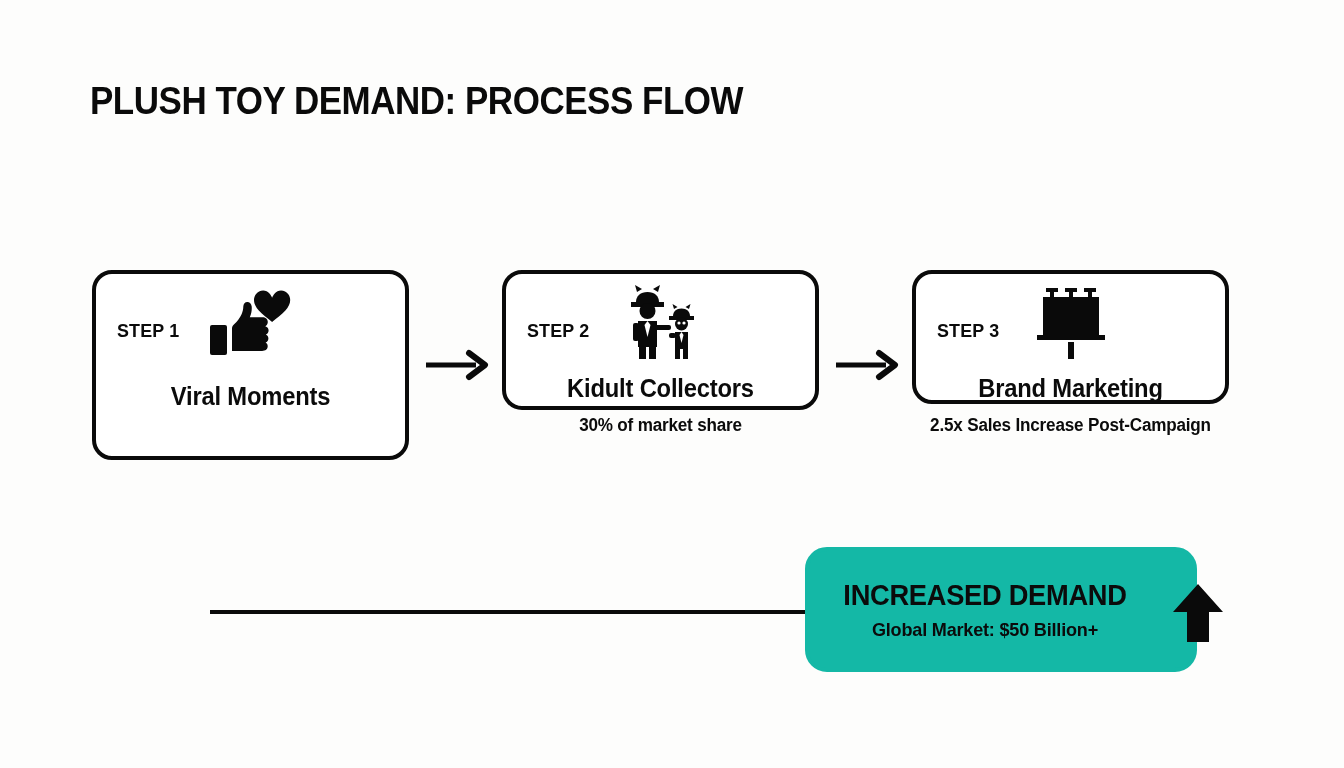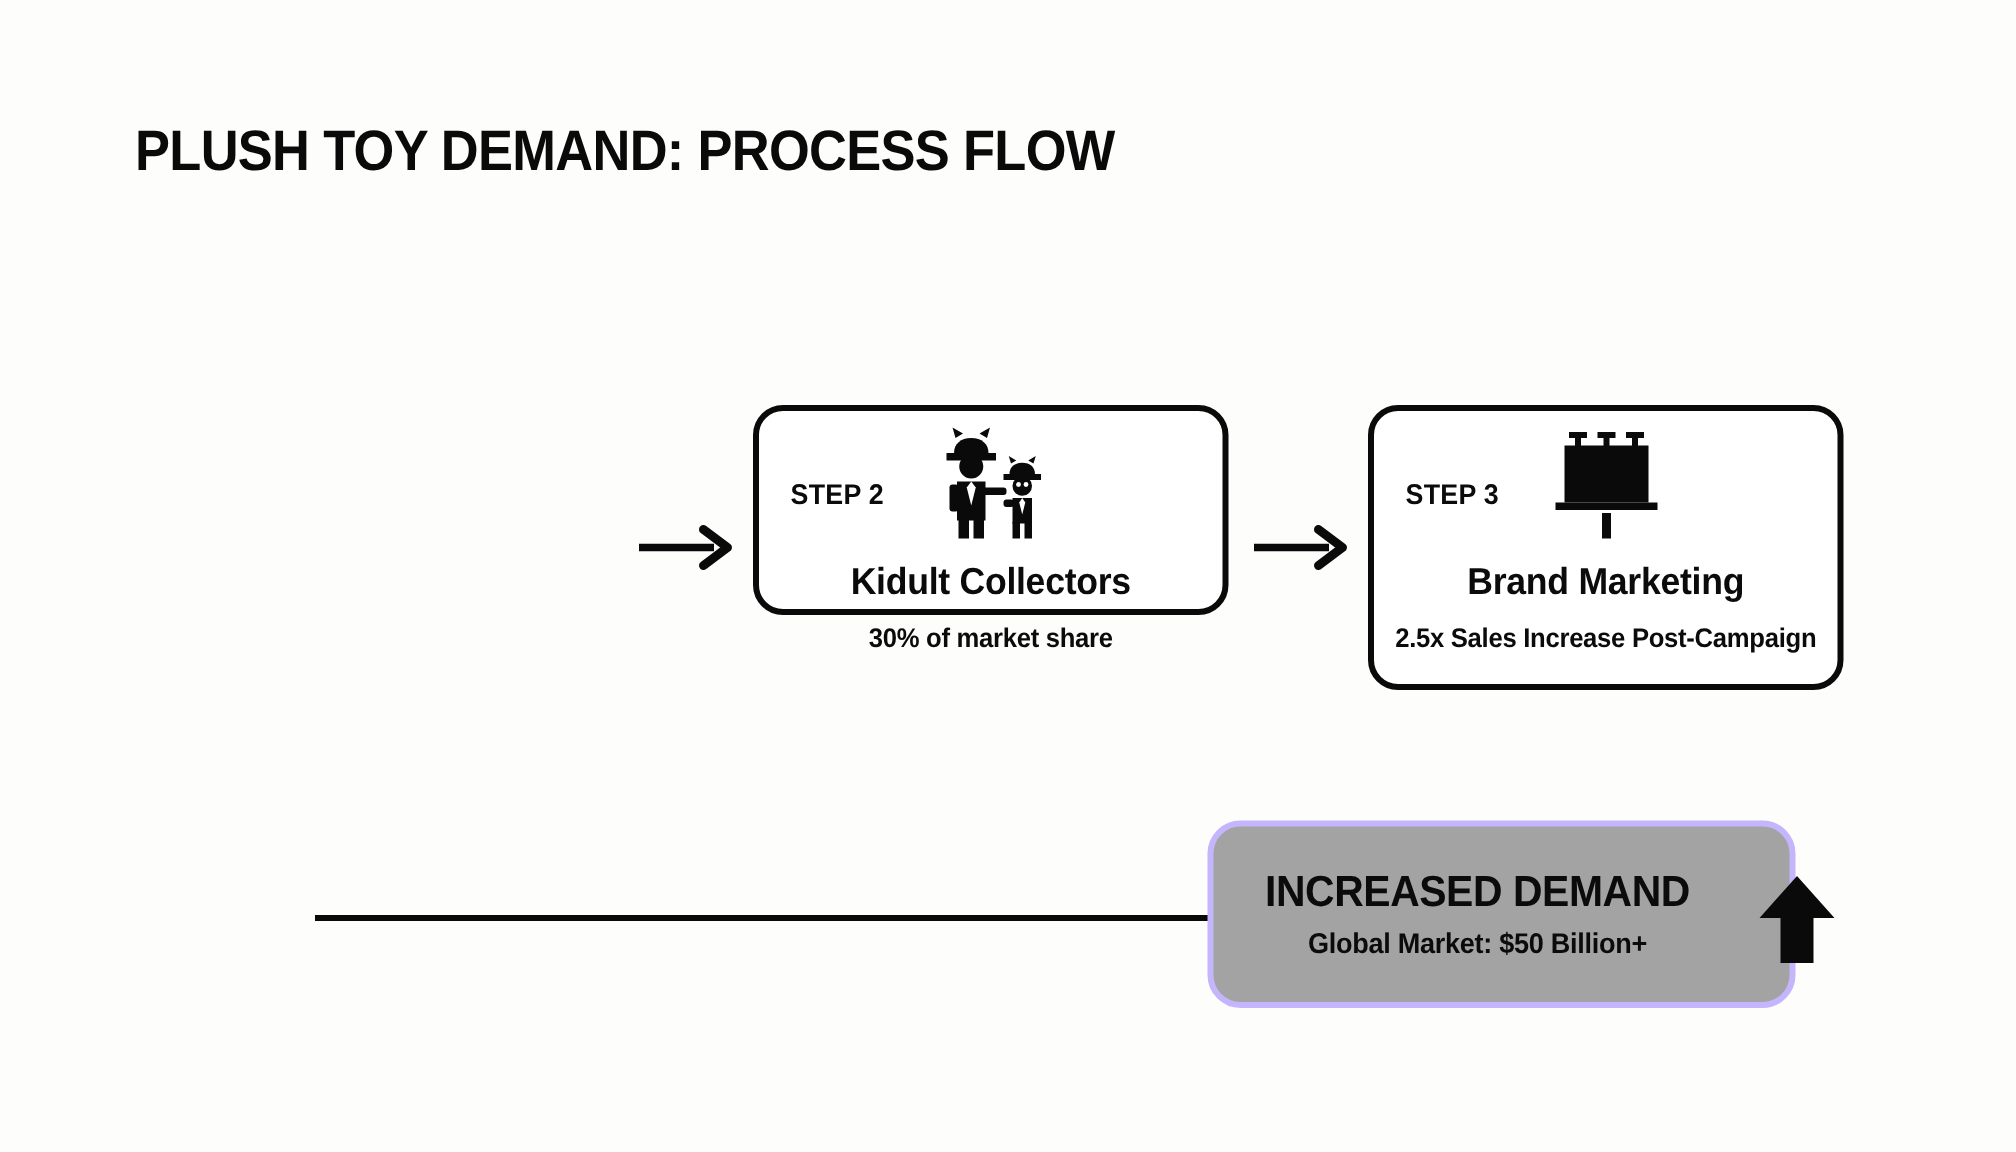--- a/index.html
+++ b/index.html
@@ -39,21 +39,21 @@
   
   .card {
     position: absolute;
     box-sizing: border-box;
     border: 4px solid #0a0a0a;
     border-radius: 20px;
     background: #ffffff;
   }
   .card-1 { left: 92px;  top: 266px; width: 317px; height: 190px; }
   .card-2 { left: 502px; top: 266px; width: 317px; height: 140px; }
-  .card-3 { left: 912px; top: 266px; width: 317px; height: 190px; }
+  .card-3 { left: 912px; top: 266px; width: 317px; height: 134px; }
 
   .step-label {
     position: absolute;
     left: 21px;
     top: 46px;
     font-size: 19px;
     font-weight: 700;
     transform: scaleX(0.94);
     transform-origin: left center;
     letter-spacing: 0.2px;
@@ -115,23 +115,23 @@
     height: 4px;
     background: #0a0a0a;
   }
   .result-box {
     position: absolute;
     box-sizing: border-box;
     left: 805px;
     top: 543px;
     width: 392px;
     height: 125px;
-    border: 4px solid #c4b5fd;
+    border: 4px solid #14b8a6;
     border-radius: 22px;
-    background: #a3a3a3;
+    background: #14b8a6;
   }
   .result-title {
     position: absolute;
     left: 24px;
     right: 56px;
     top: 28px;
     text-align: center;
     font-size: 29px;
     font-weight: 700;
     transform: scaleX(0.94);
@@ -159,20 +159,36 @@
   }
   .result-arrow svg { display: block; width: 100%; height: 100%; }
 </style>
 </head>
 <body>
 
 <div id="canvas">
 
   <div class="title">PLUSH TOY DEMAND: PROCESS FLOW</div>
 
+  <div class="card card-1">
+    <div class="step-label">STEP 1</div>
+    <div class="card-icon">
+      <svg viewBox="0 0 104 76" xmlns="http://www.w3.org/2000/svg">
+        <g fill="#0a0a0a">
+
+          <path d="M76.5 10.5c-3.6-5.2-10.4-5.4-13.8-1.0-1.6 2.0-2.1 3.0-2.6 4.3-0.5-1.3-1.0-2.3-2.6-4.3-3.4-4.4-10.2-4.2-13.8 1.0-3.2 4.6-1.7 11.0 3.1 16.0 3.6 3.7 9.2 8.2 13.3 11.4 4.1-3.2 9.7-7.7 13.3-11.4 4.8-5.0 6.3-11.4 3.1-16.0z" transform="translate(13,0)"></path>
+
+          <rect x="11" y="41" width="17" height="30" rx="2"></rect>
+
+          <path d="M33 71V44.5c0-2.0 0.9-3.3 2.4-4.6 2.8-2.5 5.6-6.2 7.3-10.0 1.1-2.4 1.5-4.7 1.6-7.4 0.1-2.8 1.7-4.6 4.0-4.6 2.4 0 4.1 1.8 4.4 4.7 0.3 3.4-0.3 7.0-1.9 10.6h12.6c3.1 0 5.4 2.0 5.4 4.8 0 1.9-1.0 3.4-2.5 4.2 2.0 0.6 3.3 2.2 3.3 4.3 0 1.9-1.1 3.4-2.8 4.1 1.6 0.7 2.6 2.2 2.6 4.0 0 1.9-1.1 3.4-2.8 4.0 1.3 0.8 2.1 2.1 2.1 3.7 0 2.8-2.3 4.7-5.6 4.7H33z"></path>
+        </g>
+      </svg>
+    </div>
+    <div class="card-title">Viral Moments</div>
+  </div>
 
   <div class="connector conn-1">
     <svg viewBox="0 0 70 40" xmlns="http://www.w3.org/2000/svg">
       <line x1="2" y1="20" x2="52" y2="20" stroke="#0a0a0a" stroke-width="5"></line>
       <polyline points="45,8 61,20 45,32" fill="none" stroke="#0a0a0a" stroke-width="6" stroke-linecap="round" stroke-linejoin="round"></polyline>
     </svg>
   </div>
 
   <div class="card card-2">
     <div class="step-label">STEP 2</div>

